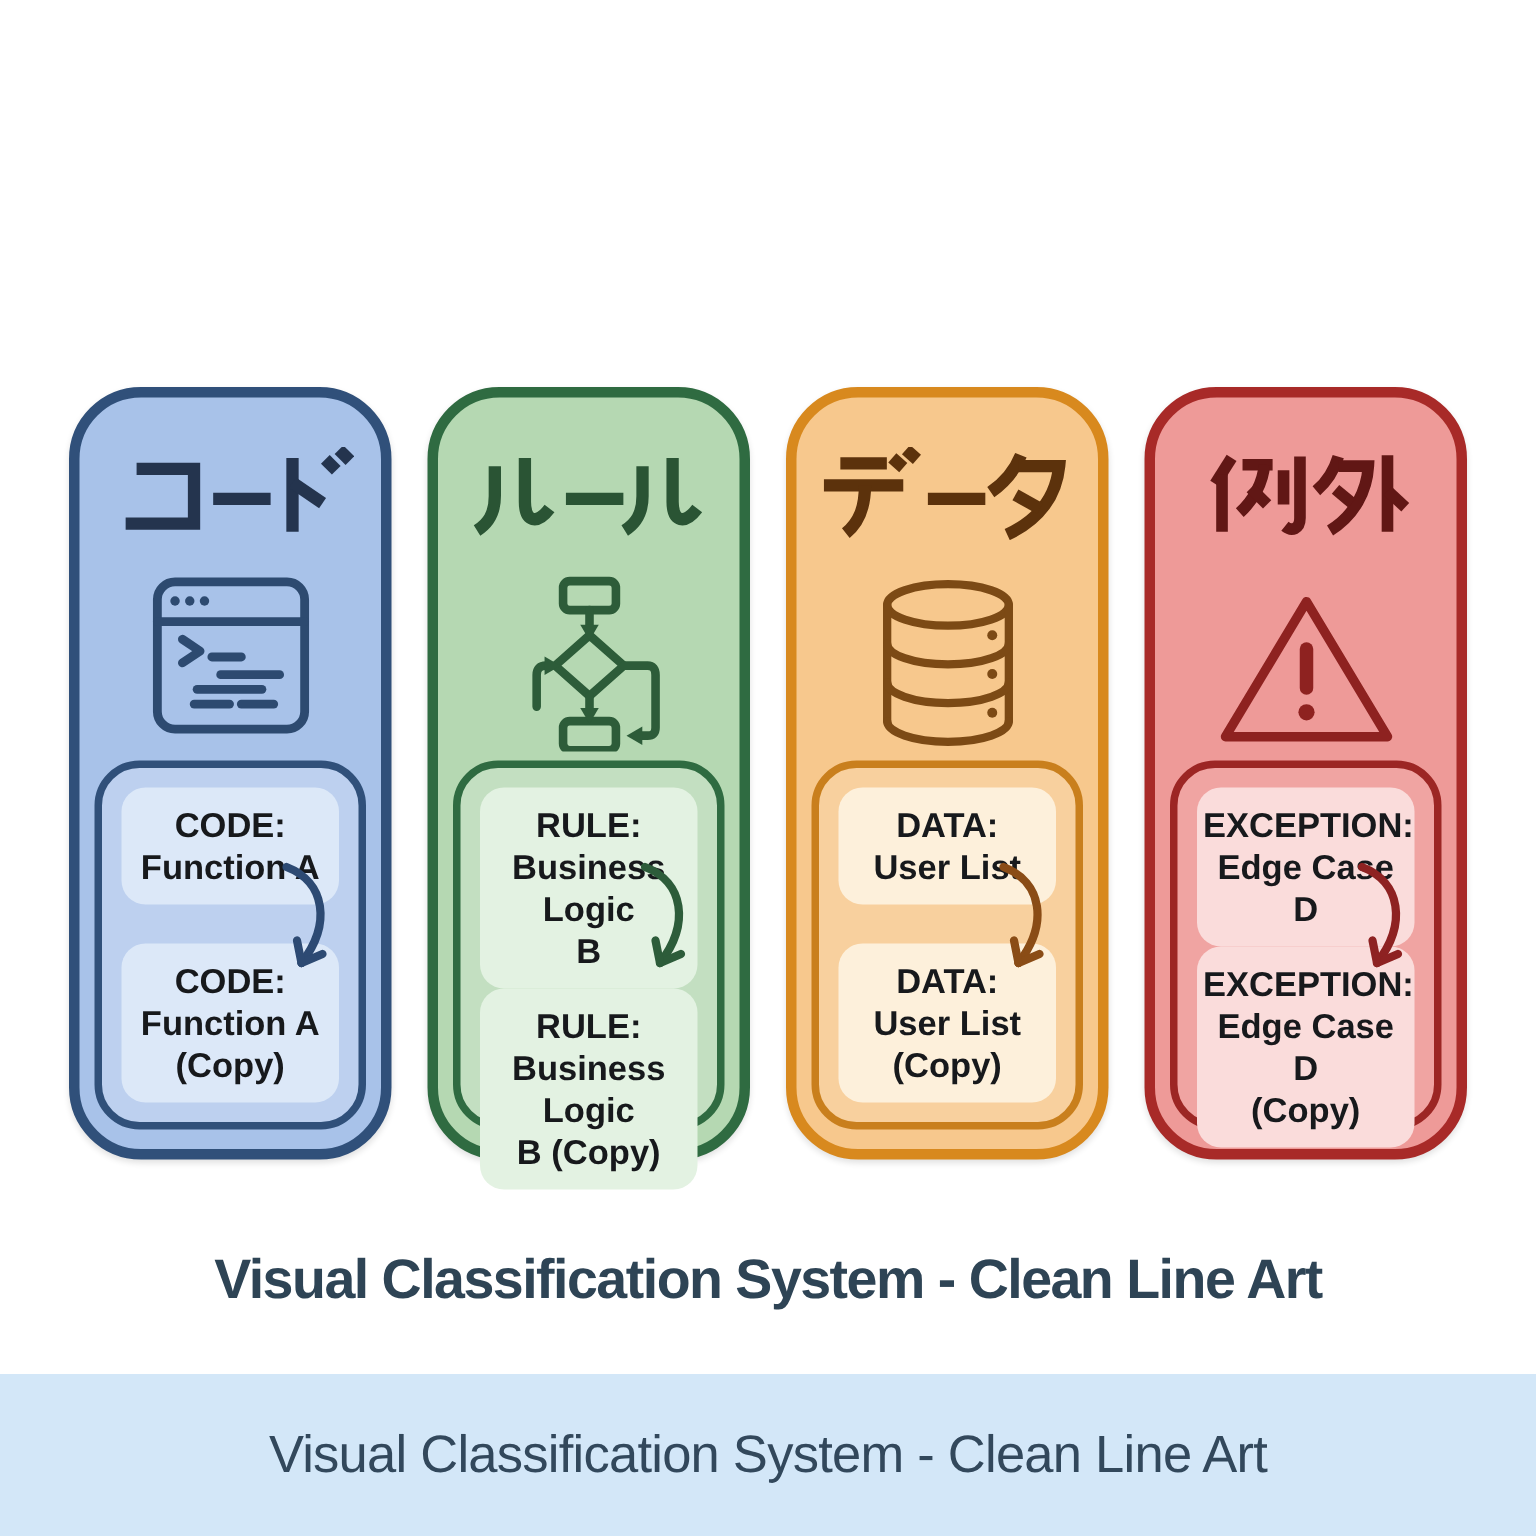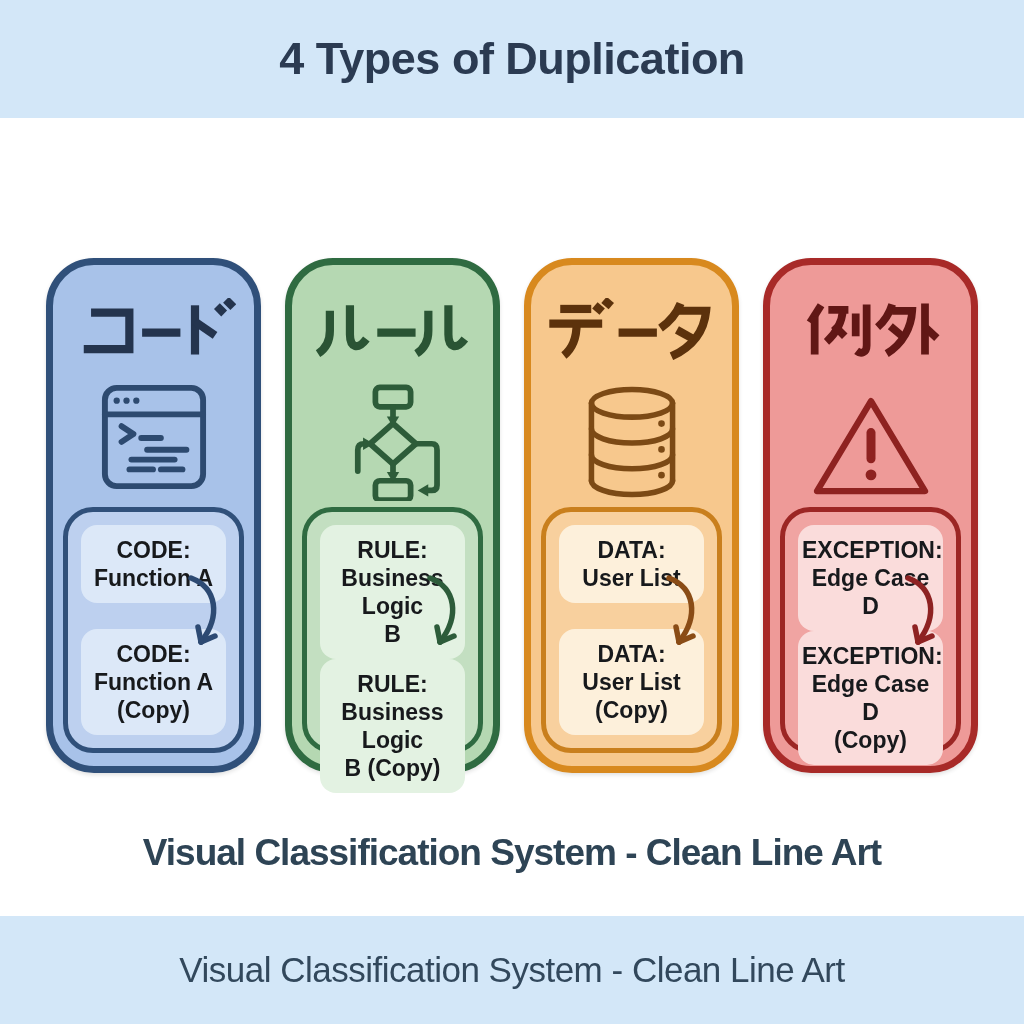--- a/index.html
+++ b/index.html
@@ -28,23 +28,20 @@
   .copy-arrow{position:absolute;right:10px;top:60px;width:44px;height:94px;color:var(--arrow);z-index:2;}
   .stroke{fill:none;stroke:currentColor;}
   .fill{fill:currentColor;stroke:none;}
   .sr{position:absolute;width:1px;height:1px;overflow:hidden;clip:rect(0 0 0 0);white-space:nowrap;}
 </style>
 </head>
 <body>
 
 <div class="frame">
 
-  <header class="band top">
-    <h1 class="page-title">4 Types of Duplication</h1>
-  </header>
 
   <main class="cols">
 
     <section class="col" style="--fill: #a8c2e9; --border: #30507a; --title: #24344e; --cfill: #bdd0ef; --cborder: #30507a; --bfill: #dce8f8; --ink: #2d4a70; --arrow: #2d4a73;">
       <div class="title-wrap">
         <span class="sr">コード</span>
         <svg viewBox="0 0 182 68" role="img" aria-label="コード">
           <g class="stroke" stroke-width="9" stroke-linejoin="miter">
             <path d="M22,16 H64 V56 H14"></path>
             <path d="M78,38 H120"></path>

